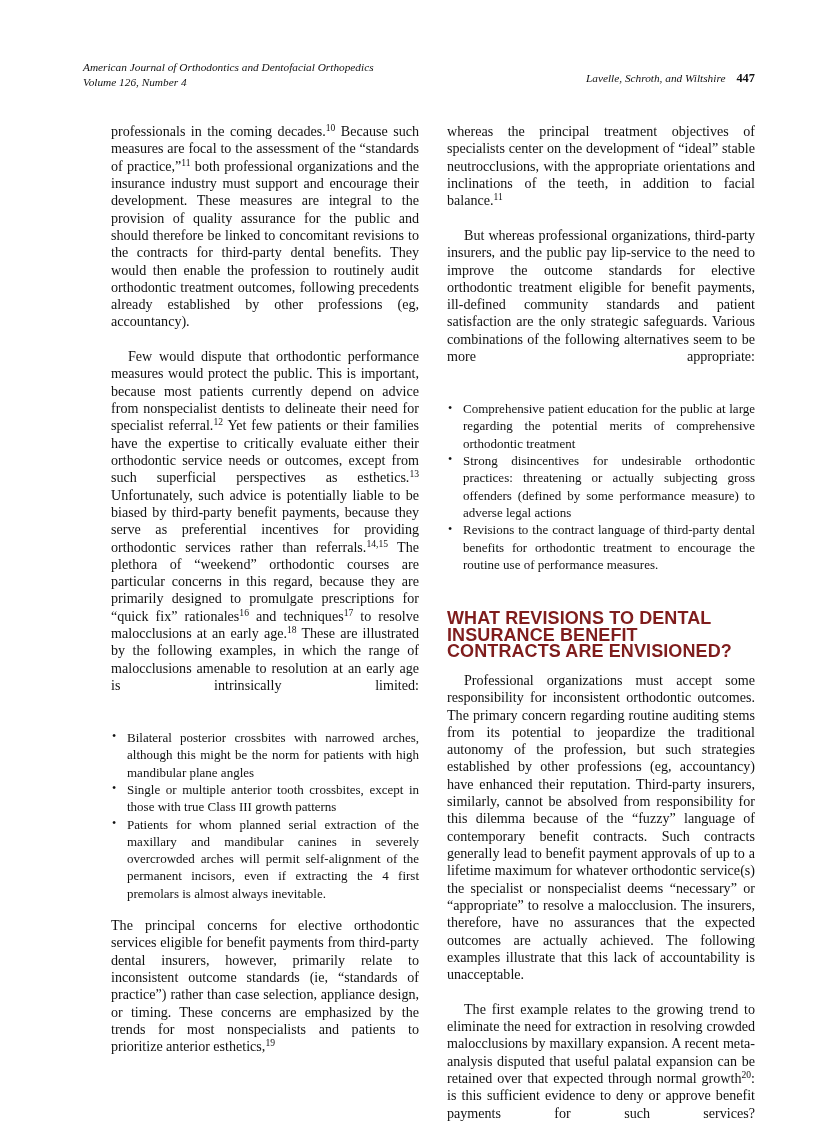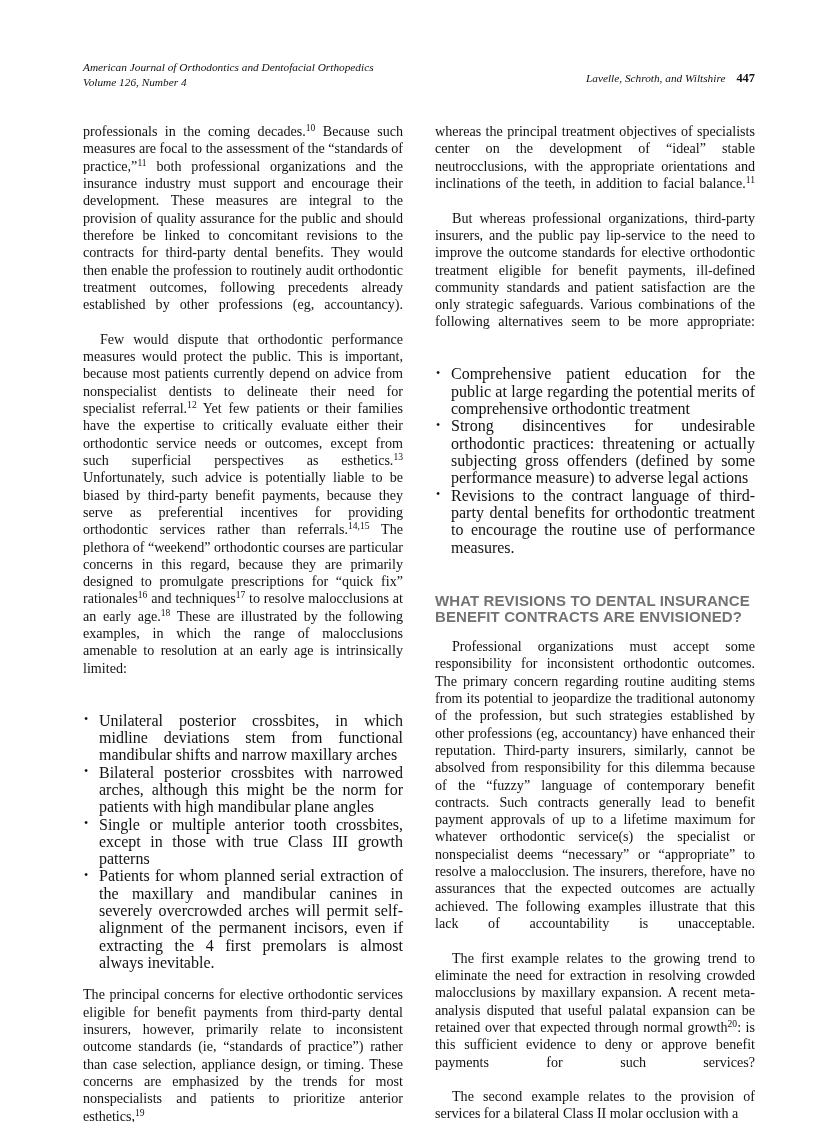--- a/index.html
+++ b/index.html
@@ -59,20 +59,21 @@
     position: absolute;
     left: 83px;
     top: 123px;
     width: 672px;
     height: 925px;
     display: flex;
     justify-content: space-between;
   }
   .col {
     width: 320px;
+    margin-left: 28px;
   }
 
   p.body {
     margin: 0;
     font-size: 14.1px;
     line-height: 17.32px;
     text-align: justify;
     text-indent: 0;
     -webkit-hyphens: none;
     hyphens: none;
@@ -98,41 +99,41 @@
 
   
   ul.bullets {
     list-style: none;
     margin: 0;
     padding: 0;
   }
   ul.bullets li {
     position: relative;
     padding-left: 16px;
-    font-size: 16px;
+    font-size: 13px;
     line-height: 17.32px;
     text-align: justify;
   }
   ul.bullets li::before {
     content: "\2022";
     position: absolute;
     left: 1px;
     top: -0.5px;
     font-size: 12px;
   }
 
   
   h2.section-heading {
     font-family: "Liberation Sans", sans-serif;
-    font-size: 15px;
+    font-size: 18px;
     line-height: 16.6px;
     font-weight: bold;
     margin: 0;
     letter-spacing: 0.1px;
-    color: #737373;
+    color: #7f1d1d;
   }
 
   .sp-12 { height: 12px; }
   .sp-15 { height: 15px; }
   .sp-17 { height: 17.32px; }
   .sp-22 { height: 22px; }
 </style>
 </head>
 <body>
 
@@ -153,21 +154,20 @@
 
     <div class="col">
 
       <p class="body"><span>professionals in the coming decades.</span><sup>10</sup><span> Because such measures are focal to the assessment of the “standards of practice,”</span><sup>11</sup><span> both professional organizations and the insurance industry must support and encourage their development. These measures are integral to the provision of quality assurance for the public and should therefore be linked to concomitant revisions to the contracts for third-party dental benefits. They would then enable the profession to routinely audit orthodontic treatment outcomes, following precedents already established by other professions (eg, accountancy).</span></p>
 
       <p class="body indent"><span>Few would dispute that orthodontic performance measures would protect the public. This is important, because most patients currently depend on advice from nonspecialist dentists to delineate their need for specialist referral.</span><sup>12</sup><span> Yet few patients or their families have the expertise to critically evaluate either their orthodontic service needs or outcomes, except from such superficial perspectives as esthetics.</span><sup>13</sup><span> Unfortunately, such advice is potentially liable to be biased by third-party benefit payments, because they serve as preferential incentives for providing orthodontic services rather than referrals.</span><sup>14,15</sup><span> The plethora of “weekend” orthodontic courses are particular concerns in this regard, because they are primarily designed to promulgate prescriptions for “quick fix” rationales</span><sup>16</sup><span> and techniques</span><sup>17</sup><span> to resolve malocclusions at an early age.</span><sup>18</sup><span> These are illustrated by the following examples, in which the range of malocclusions amenable to resolution at an early age is intrinsically limited:</span></p>
 
       <div class="sp-17"></div>
 
       <ul class="bullets">
-        <li><span>Unilateral posterior crossbites, in which midline deviations stem from functional mandibular shifts and narrow maxillary arches</span></li>
         <li><span>Bilateral posterior crossbites with narrowed arches, although this might be the norm for patients with high mandibular plane angles</span></li>
         <li><span>Single or multiple anterior tooth crossbites, except in those with true Class III growth patterns</span></li>
         <li><span>Patients for whom planned serial extraction of the maxillary and mandibular canines in severely overcrowded arches will permit self-alignment of the permanent incisors, even if extracting the 4 first premolars is almost always inevitable.</span></li>
       </ul>
 
       <div class="sp-15"></div>
 
       <p class="body noflush"><span>The principal concerns for elective orthodontic services eligible for benefit payments from third-party dental insurers, however, primarily relate to inconsistent outcome standards (ie, “standards of practice”) rather than case selection, appliance design, or timing. These concerns are emphasized by the trends for most nonspecialists and patients to prioritize anterior esthetics,</span><sup>19</sup></p>
 
     </div>

